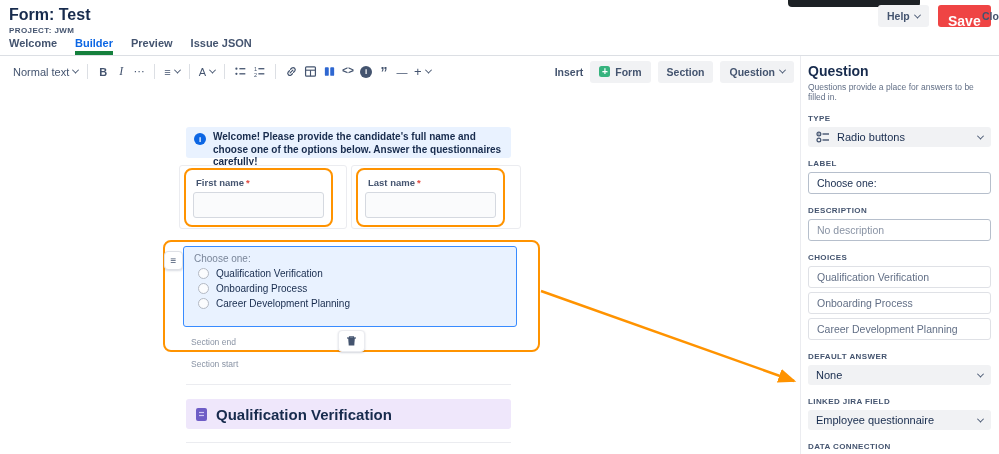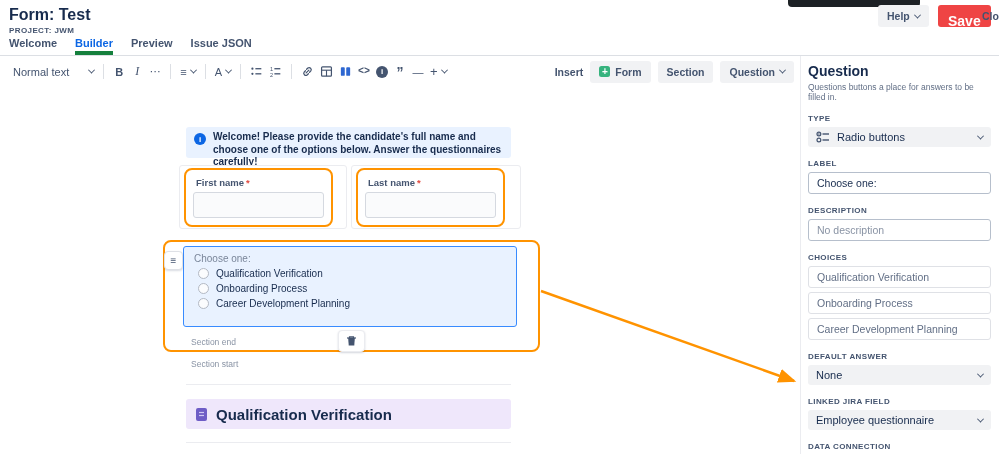--- a/index.html
+++ b/index.html
@@ -126,21 +126,21 @@
 <span class="abs close-btn">Close</span>
 
 <nav class="abs tabs">
   <span class="tab">Welcome</span>
   <span class="tab active">Builder</span>
   <span class="tab">Preview</span>
   <span class="tab">Issue JSON</span>
 </nav>
 
 <div class="abs toolbar">
-  <span class="tb-item" style="gap:20px;">
+  <span class="tb-item" style="gap:4px;">
     <span>Normal text</span>
     <span class="chev"></span>
   </span>
   <span class="sep"></span>
   <span class="tb-item">
       <b>B</b>
     </span>
   <span class="tb-item">
       <i>I</i>
     </span>
@@ -278,21 +278,21 @@
     <line x1="3" y1="4.5" x2="8" y2="4.5" stroke="#CFC8F2" stroke-width="1.2"></line>
     <line x1="3" y1="7.5" x2="8" y2="7.5" stroke="#CFC8F2" stroke-width="1.2"></line>
   </svg>
   <span class="section-title">Qualification Verification</span>
 </div>
 
 <div class="abs hr hr2"></div>
 
 <aside class="abs panel">
   <div class="panel-title">Question</div>
-  <div class="panel-sub">Questions buttons a place for answers to be filled in.</div>
+  <div class="panel-sub">Questions provide a place for answers to be filled in.</div>
 
   <div class="p-label mt12">TYPE</div>
   <div class="p-dropdown mt4">
     <svg width="14" height="12" viewBox="0 0 14 12">
       <circle cx="2.9" cy="3" r="1.9" fill="none" stroke="#44546F" stroke-width="1.2"></circle>
       <circle cx="2.9" cy="3" r="0.8" fill="#44546F"></circle>
       <line x1="6.5" y1="3" x2="13" y2="3" stroke="#44546F" stroke-width="1.4"></line>
       <circle cx="2.9" cy="9" r="1.9" fill="none" stroke="#44546F" stroke-width="1.2"></circle>
       <line x1="6.5" y1="9" x2="13" y2="9" stroke="#44546F" stroke-width="1.4"></line>
     </svg>

